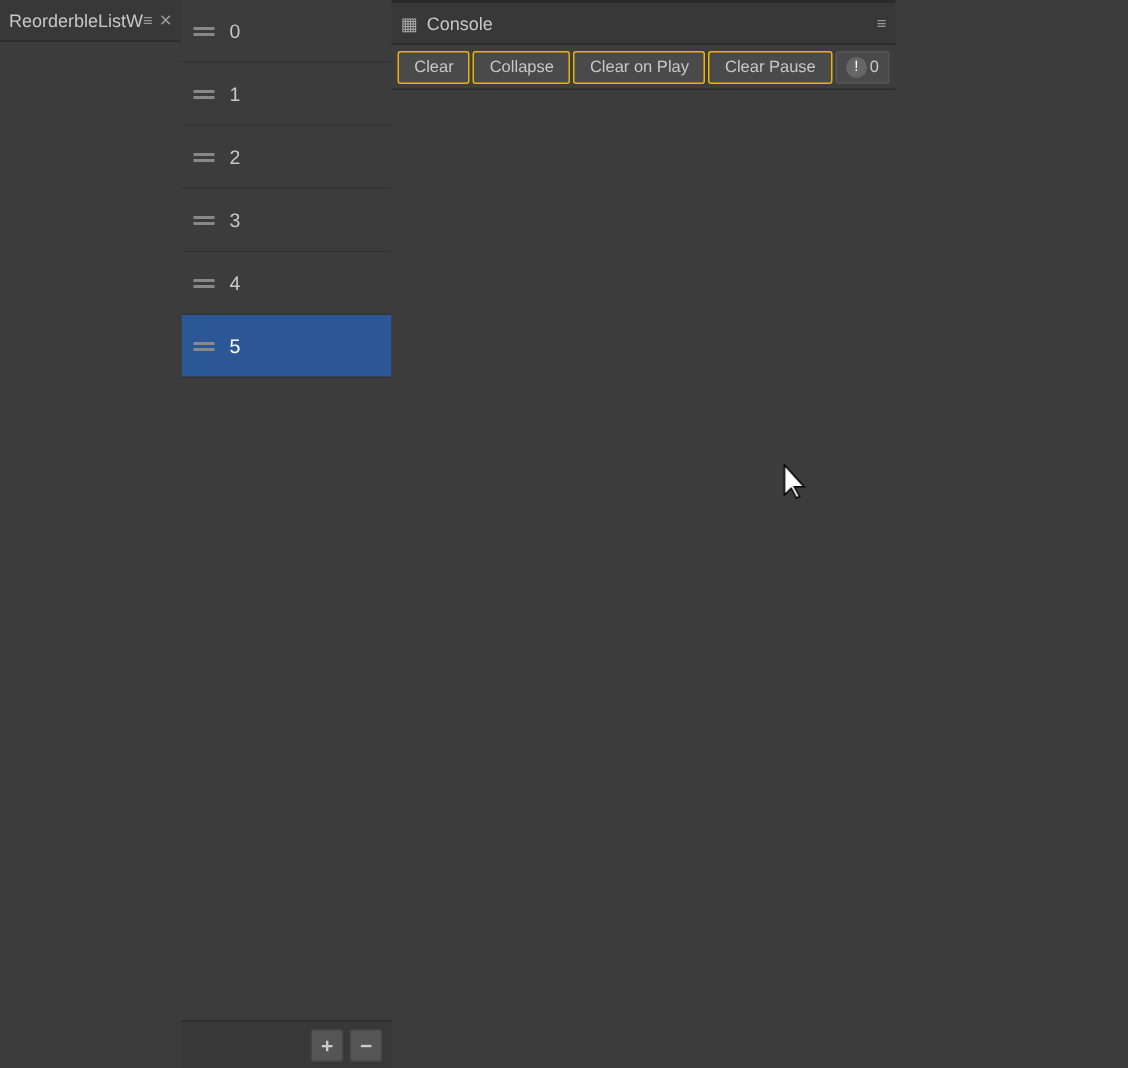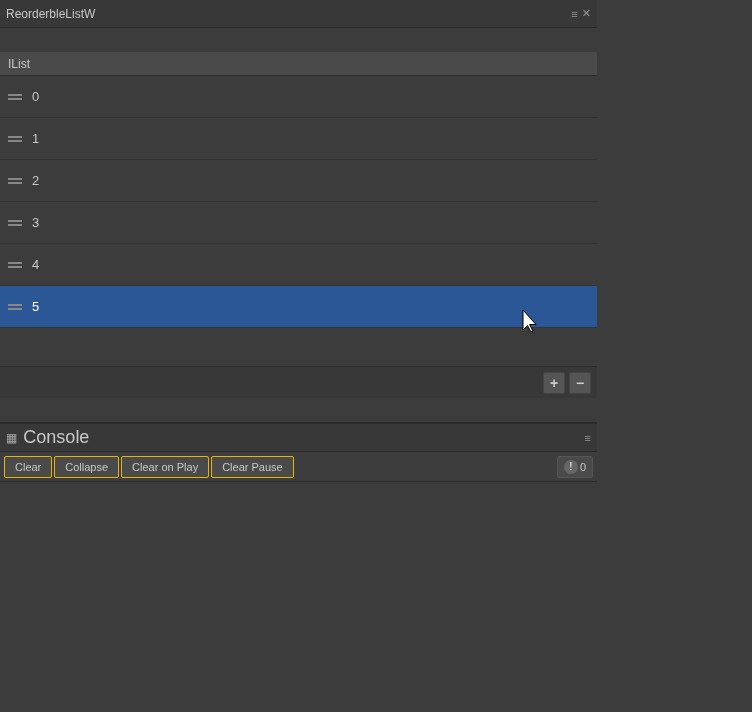--- a/index.html
+++ b/index.html
@@ -17,22 +17,21 @@
       color: #d4d4d4;
       overflow: hidden;
     }
 
     
     .main-window {
       width: 597px;
       height: 712px;
       background: #3c3c3c;
       display: flex;
-      flex-direction: column;
-      gap: 24px;
+      flex-direction: row;
     }
 
     
     .title-bar {
       background: #383838;
       height: 28px;
       display: flex;
       align-items: center;
       justify-content: space-between;
       padding: 0 6px;
@@ -179,21 +178,21 @@
       align-items: center;
       gap: 6px;
     }
 
     .console-icon {
       color: #aaa;
       font-size: 12px;
     }
 
     .console-title-text {
-      font-size: 18px;
+      font-size: 12px;
       color: #c8c8c8;
     }
 
     .console-toolbar {
       height: 30px;
       background: #3d3d3d;
       display: flex;
       align-items: center;
       padding: 0 4px;
       gap: 2px;
@@ -282,23 +281,20 @@
   <div class="title-bar">
     <span class="title-bar-title">ReorderbleListW</span>
     <div class="title-bar-controls">
       <span class="title-bar-icon">≡</span>
       <span class="title-bar-icon">✕</span>
     </div>
   </div>
 
   <div class="list-panel">
 
-    <div class="list-header">
-      <span class="list-header-label">IList</span>
-    </div>
 
     <div class="list-content">
 
       <div class="list-item">
         <div class="drag-handle">
           <span></span>
             <span></span>
         </div>
         <span class="item-number">0</span>
       </div>

